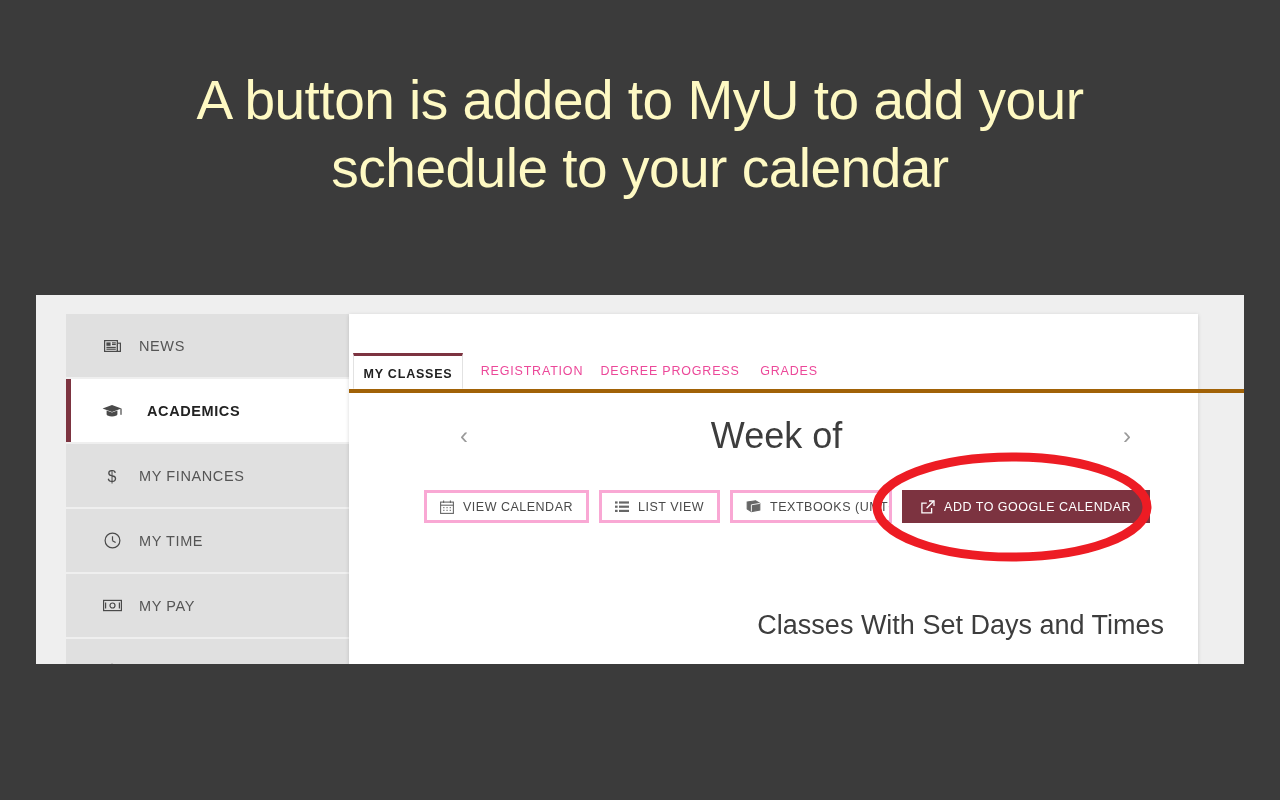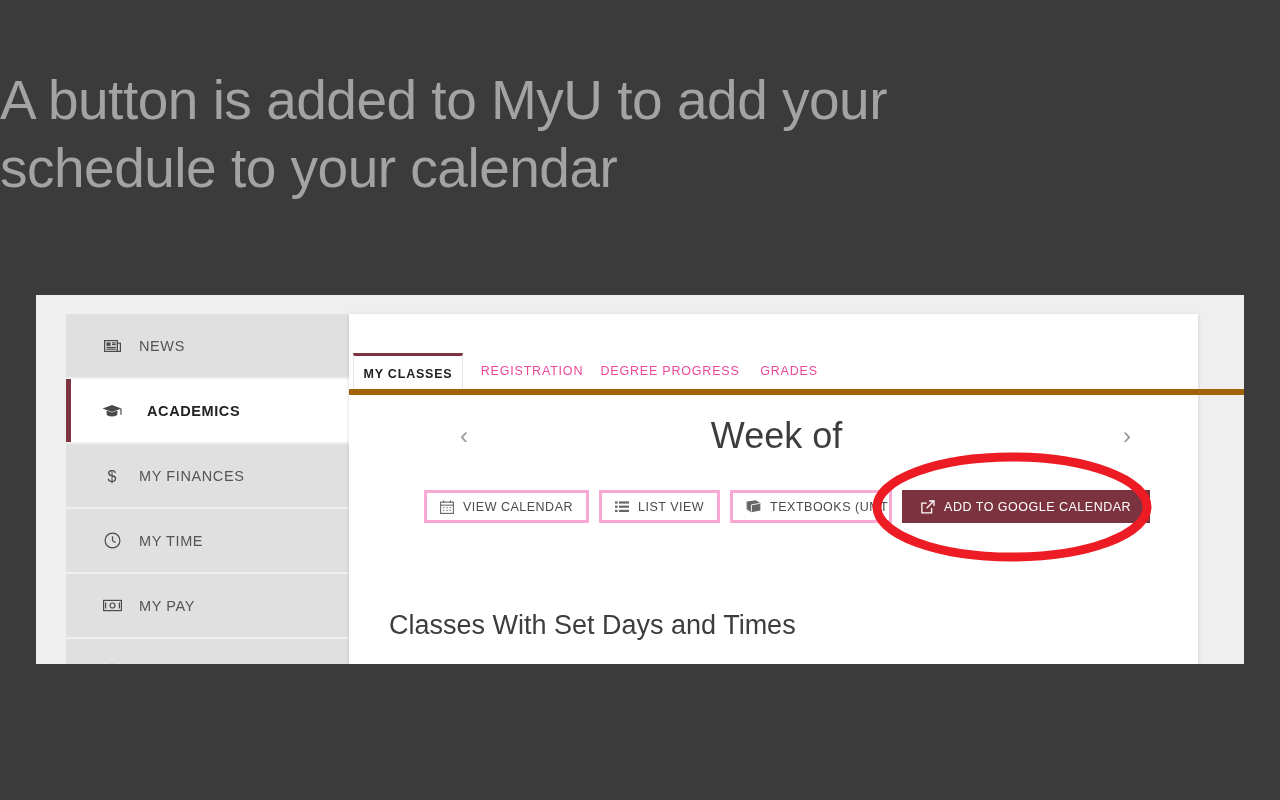--- a/index.html
+++ b/index.html
@@ -14,22 +14,22 @@
     font-family: "Liberation Sans", sans-serif;
     position: relative;
   }
 
   
   .slide-title {
     position: absolute;
     left: 0;
     top: 66px;
     width: 1280px;
-    text-align: left;
-    color: #a3a3a3;
+    text-align: center;
+    color: #fef9c3;
     font-size: 55px;
     line-height: 68px;
     font-weight: 400;
     letter-spacing: -0.5px;
     white-space: pre-line;
   }
 
   
   .shot-frame {
     position: absolute;
@@ -104,21 +104,21 @@
     box-shadow: 0 1px 4px rgba(0,0,0,0.16);
   }
 
   
   .tabs {
     position: absolute;
     left: 0;
     top: 39px;
     width: 913px;
     height: 36px;
-    border-bottom: 6px solid #a16207;
+    border-bottom: 4px solid #a16207;
   }
   .tab {
     position: absolute;
     top: 0;
     height: 36px;
     line-height: 36px;
     font-size: 12.5px;
     letter-spacing: 0.8px;
     color: #ec4899;
     box-sizing: border-box;
@@ -206,21 +206,21 @@
     max-width: 162px;
     overflow: hidden;
   }
 
   
   .section-head {
     position: absolute;
     left: 40px;
     top: 296px;
     width: 775px;
-    text-align: left;
+    text-align: right;
     font-size: 27px;
     font-weight: 300;
     color: #3d3d3d;
   }
 
   
   .oval {
     position: absolute;
     left: 870px;
     top: 451px;

